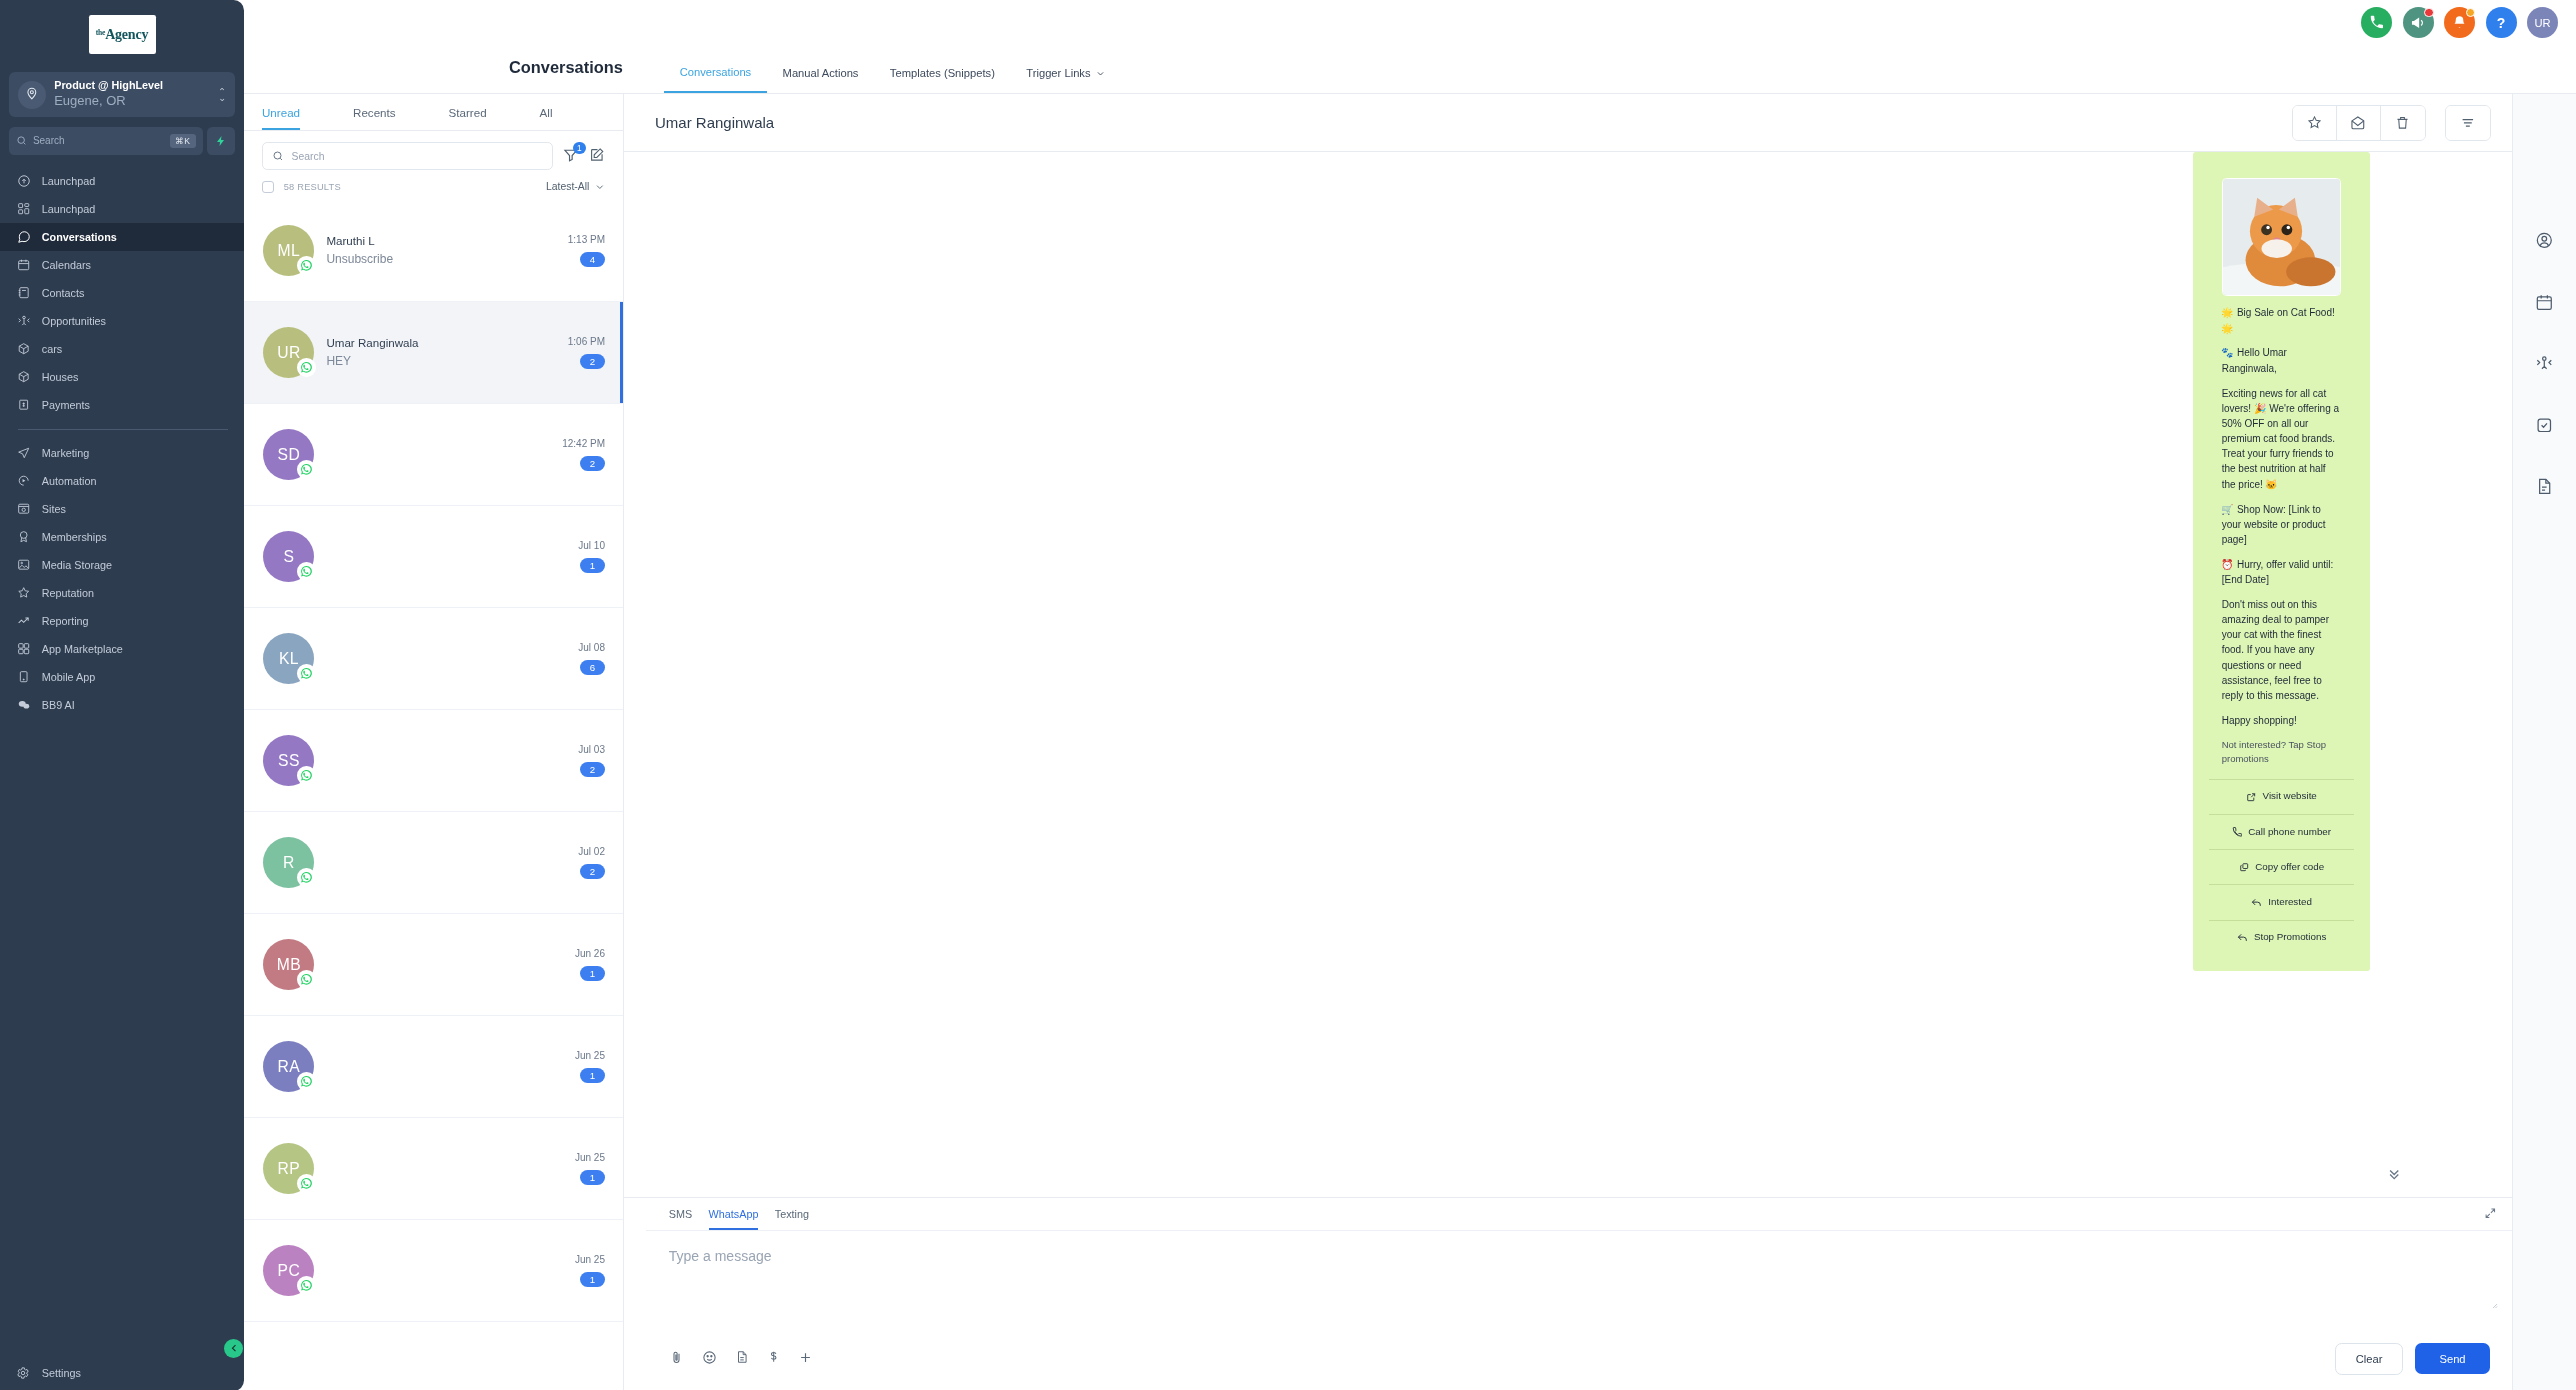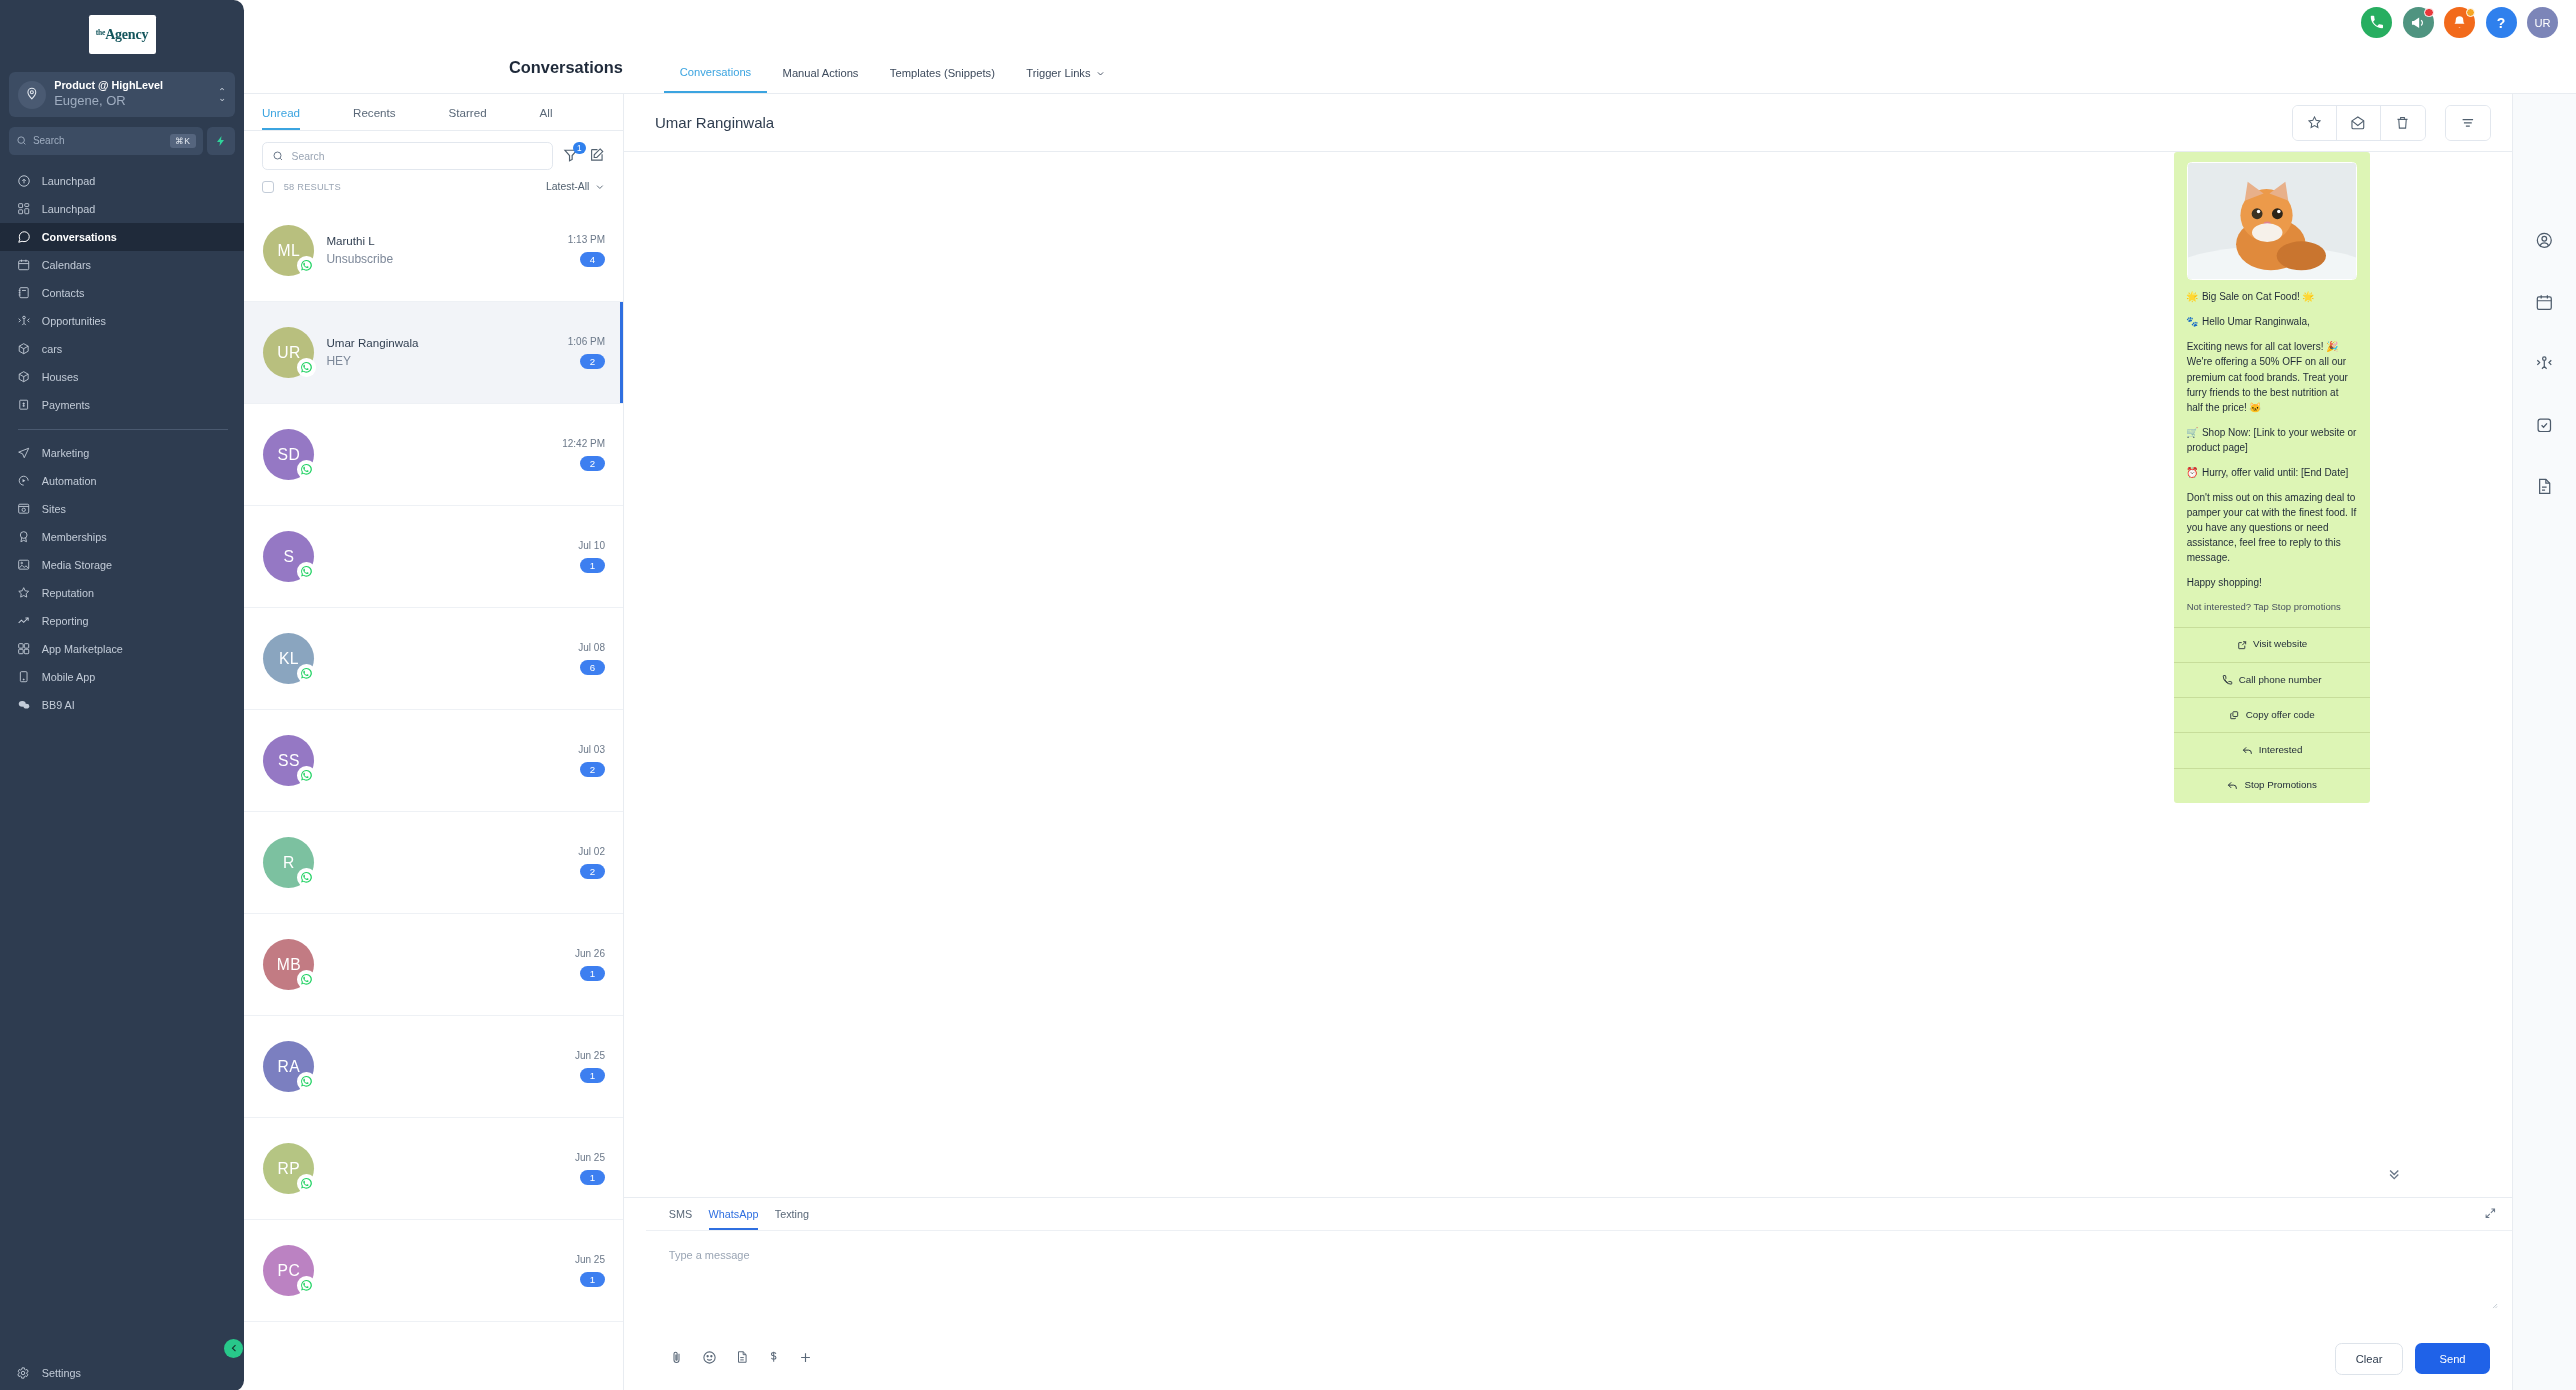--- a/index.html
+++ b/index.html
@@ -183,22 +183,22 @@
   .btn-group { display: flex; border: 0.7px solid #e2e7ee; border-radius: 6px; overflow: hidden;}
   .icon-btn {
     width: 44px; height: 34px; display: flex; align-items: center; justify-content: center;
     cursor: pointer; background: #fff; border-right: 0.7px solid #e2e7ee;
   }
   .icon-btn:last-child { border-right: none; }
   .btn-single { border: 0.7px solid #e2e7ee; border-radius: 6px; }
 
   .thread { flex: 1; position: relative; overflow: hidden; background: #fff; }
   .bubble {
-    position: absolute; right: 142px; top: 0px; width: 196px;
-    background: #ddf5b5; border-radius: 3px; padding: 0;
+    position: absolute; right: 142px; top: 0px; width: 177px;
+    background: #ddf5b5; border-radius: 3px; padding: 16px;
     font-size: 10px; color: #1f2937; line-height: 1.52;
   }
   .bubble-inner { padding: 10.4px 12.7px 9px; }
   .bubble-img {
     width: 100%; height: 118px; border-radius: 4.5px; margin-bottom: 9px;
     background: linear-gradient(160deg,#dfe6e9 0%,#cfd8dc 40%,#e8eef0 100%);
     position: relative; overflow: hidden; border: 1.5px solid #ffffff;
   }
   .bubble p { margin: 0 0 9.7px; }
   .bubble p:last-child { margin-bottom: 0; }
@@ -214,21 +214,21 @@
   }
 
   
   .composer { border-top: 0.7px solid #e8ecf1; flex-shrink: 0; position: relative; padding-left: 22.4px;}
   .comp-tabs { display: flex; gap: 0; padding: 10.4px 0 0 22.4px; border-bottom: 0.7px solid #edf0f4; }
   .comp-tab {
     font-size: 10.8px; color: #5a6878; padding: 0 0 8.2px; margin-right: 16.4px; cursor: pointer; text-align: center;
   }
   .comp-tab.active { color: #2f6fe0; border-bottom: 2.2px solid #2f6fe0; }
   .comp-area { padding: 16.4px 22.4px 0 22.4px; height: 104px; }
-  .comp-ph { color: #9aa5b4; font-size: 11px; }
+  .comp-ph { color: #9aa5b4; font-size: 14px; }
   .comp-bar {
     display: flex; align-items: center; justify-content: space-between;
     padding: 7.5px 22.4px 16.4px 22.4px;
   }
   .comp-icons { display: flex; align-items: center; gap: 18px; color: #5a6878; }
   .comp-btns { display: flex; align-items: center; gap: 12px; }
   .btn-clear {
     border: 0.7px solid #dde3ea; border-radius: 6.7px; padding: 9px 20px;
     font-size: 11.2px; color: #2f3d4f; background: #fff; cursor: pointer;
   }

